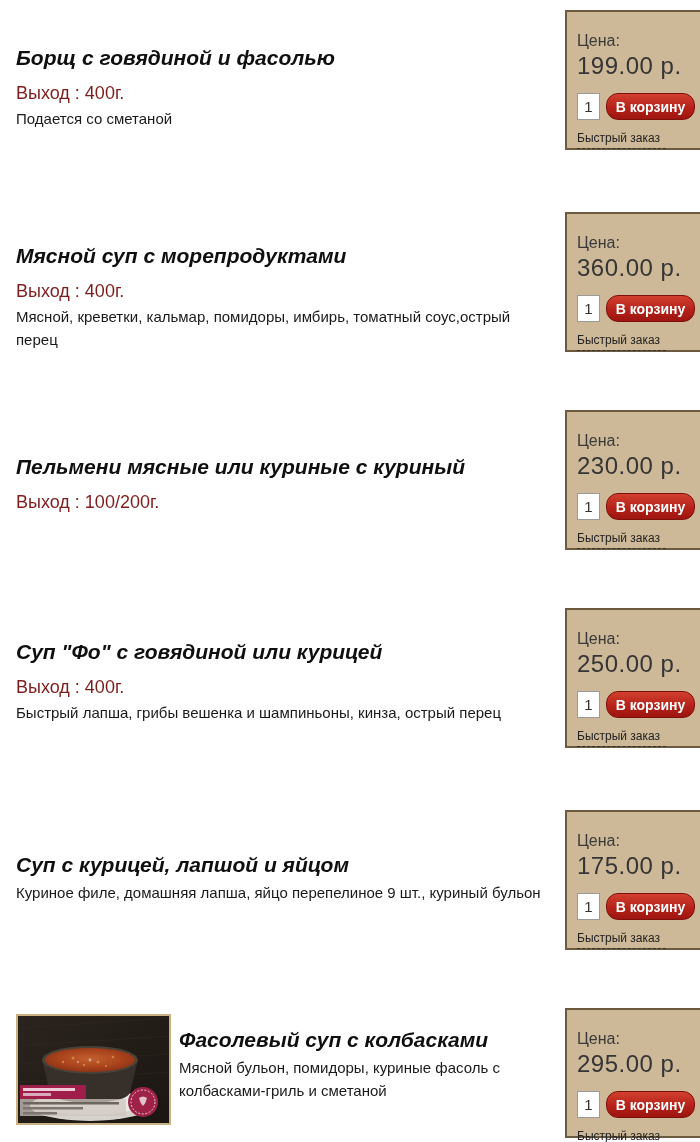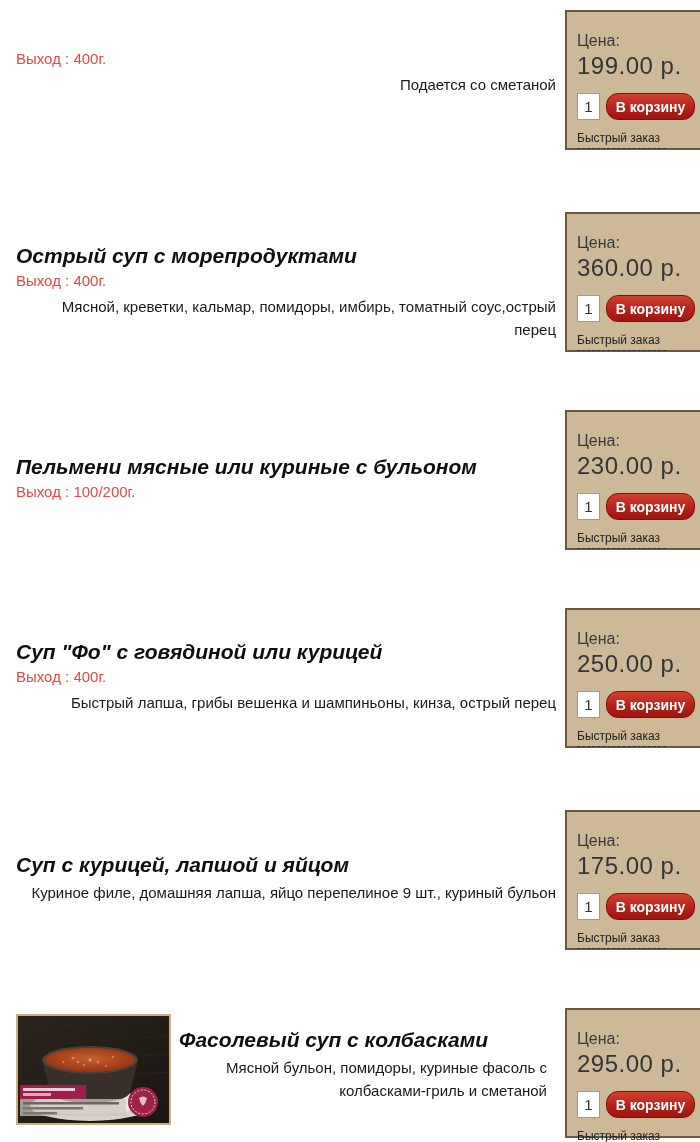--- a/index.html
+++ b/index.html
@@ -19,22 +19,22 @@
   .pt36 { padding-top: 36px; }
   .pt32 { padding-top: 32px; }
   .pt45 { padding-top: 45px; }
   .pt43 { padding-top: 43px; }
   .pt6  { padding-top: 6px; }
 
   .item-title {
     margin: 0; font-size: 21px; line-height: 24px;
     font-weight: bold; font-style: italic; color: #0f0f0f;
   }
-  .item-weight { margin-top: 3px; font-size: 15px; line-height: 20px; color: #ef4444; }
-  .item-desc   { margin-top: 4px; font-size: 15px; line-height: 23px; color: #1a1a1a; text-align: right; }
+  .item-weight { margin-top: 13px; font-size: 18px; line-height: 20px; color: #7f1d1d; }
+  .item-desc   { margin-top: 4px; font-size: 15px; line-height: 23px; color: #1a1a1a; }
 
   .price-box {
     position: absolute; top: 0; left: 565px; width: 150px; height: 140px;
     background: #cdb897; border: 2px solid #6b5a40;
     padding: 20px 0 0 10px;
   }
   .menu-item.last .price-box { height: 130px; }
   .price-label { font-size: 16px; color: #3a3a3a; }
   .price-value { font-size: 24px; color: #353535; margin-top: 2px; letter-spacing: 0.5px; }
   .controls { margin-top: 13px; display: flex; align-items: center; }
@@ -64,54 +64,55 @@
   .photo-frame svg { display: block; }
   .photo-text { margin-left: 8px; padding-top: 14px; width: 368px; }
 </style>
 </head>
 <body>
 
 <div class="menu-list">
 
   <div class="menu-item">
     <div class="item-info pt36">
+      <h2 class="item-title">Борщ с говядиной и фасолью</h2>
       <div class="item-weight">Выход : 400г.</div>
       <div class="item-desc">Подается со сметаной</div>
     </div>
     <div class="price-box">
       <div class="price-label">Цена:</div>
       <div class="price-value">199.00 р.</div>
       <div class="controls">
         <input class="qty-input" value="1" style="">
         <button class="cart-btn">В корзину</button>
       </div>
       <a class="quick-order">Быстрый заказ</a>
     </div>
   </div>
 
   <div class="menu-item gap4">
     <div class="item-info pt32">
-      <h2 class="item-title">Острый суп с морепродуктами</h2>
+      <h2 class="item-title">Мясной суп с морепродуктами</h2>
       <div class="item-weight">Выход : 400г.</div>
       <div class="item-desc">Мясной, креветки, кальмар, помидоры, имбирь, томатный соус,острый перец</div>
     </div>
     <div class="price-box">
       <div class="price-label">Цена:</div>
       <div class="price-value">360.00 р.</div>
       <div class="controls">
         <input class="qty-input" value="1" style="">
         <button class="cart-btn">В корзину</button>
       </div>
       <a class="quick-order">Быстрый заказ</a>
     </div>
   </div>
 
   <div class="menu-item">
     <div class="item-info pt45">
-      <h2 class="item-title">Пельмени мясные или куриные с бульоном</h2>
+      <h2 class="item-title">Пельмени мясные или куриные с куриный</h2>
       <div class="item-weight">Выход : 100/200г.</div>
       <div class="item-desc"></div>
     </div>
     <div class="price-box">
       <div class="price-label">Цена:</div>
       <div class="price-value">230.00 р.</div>
       <div class="controls">
         <input class="qty-input" value="1" style="">
         <button class="cart-btn">В корзину</button>
       </div>

